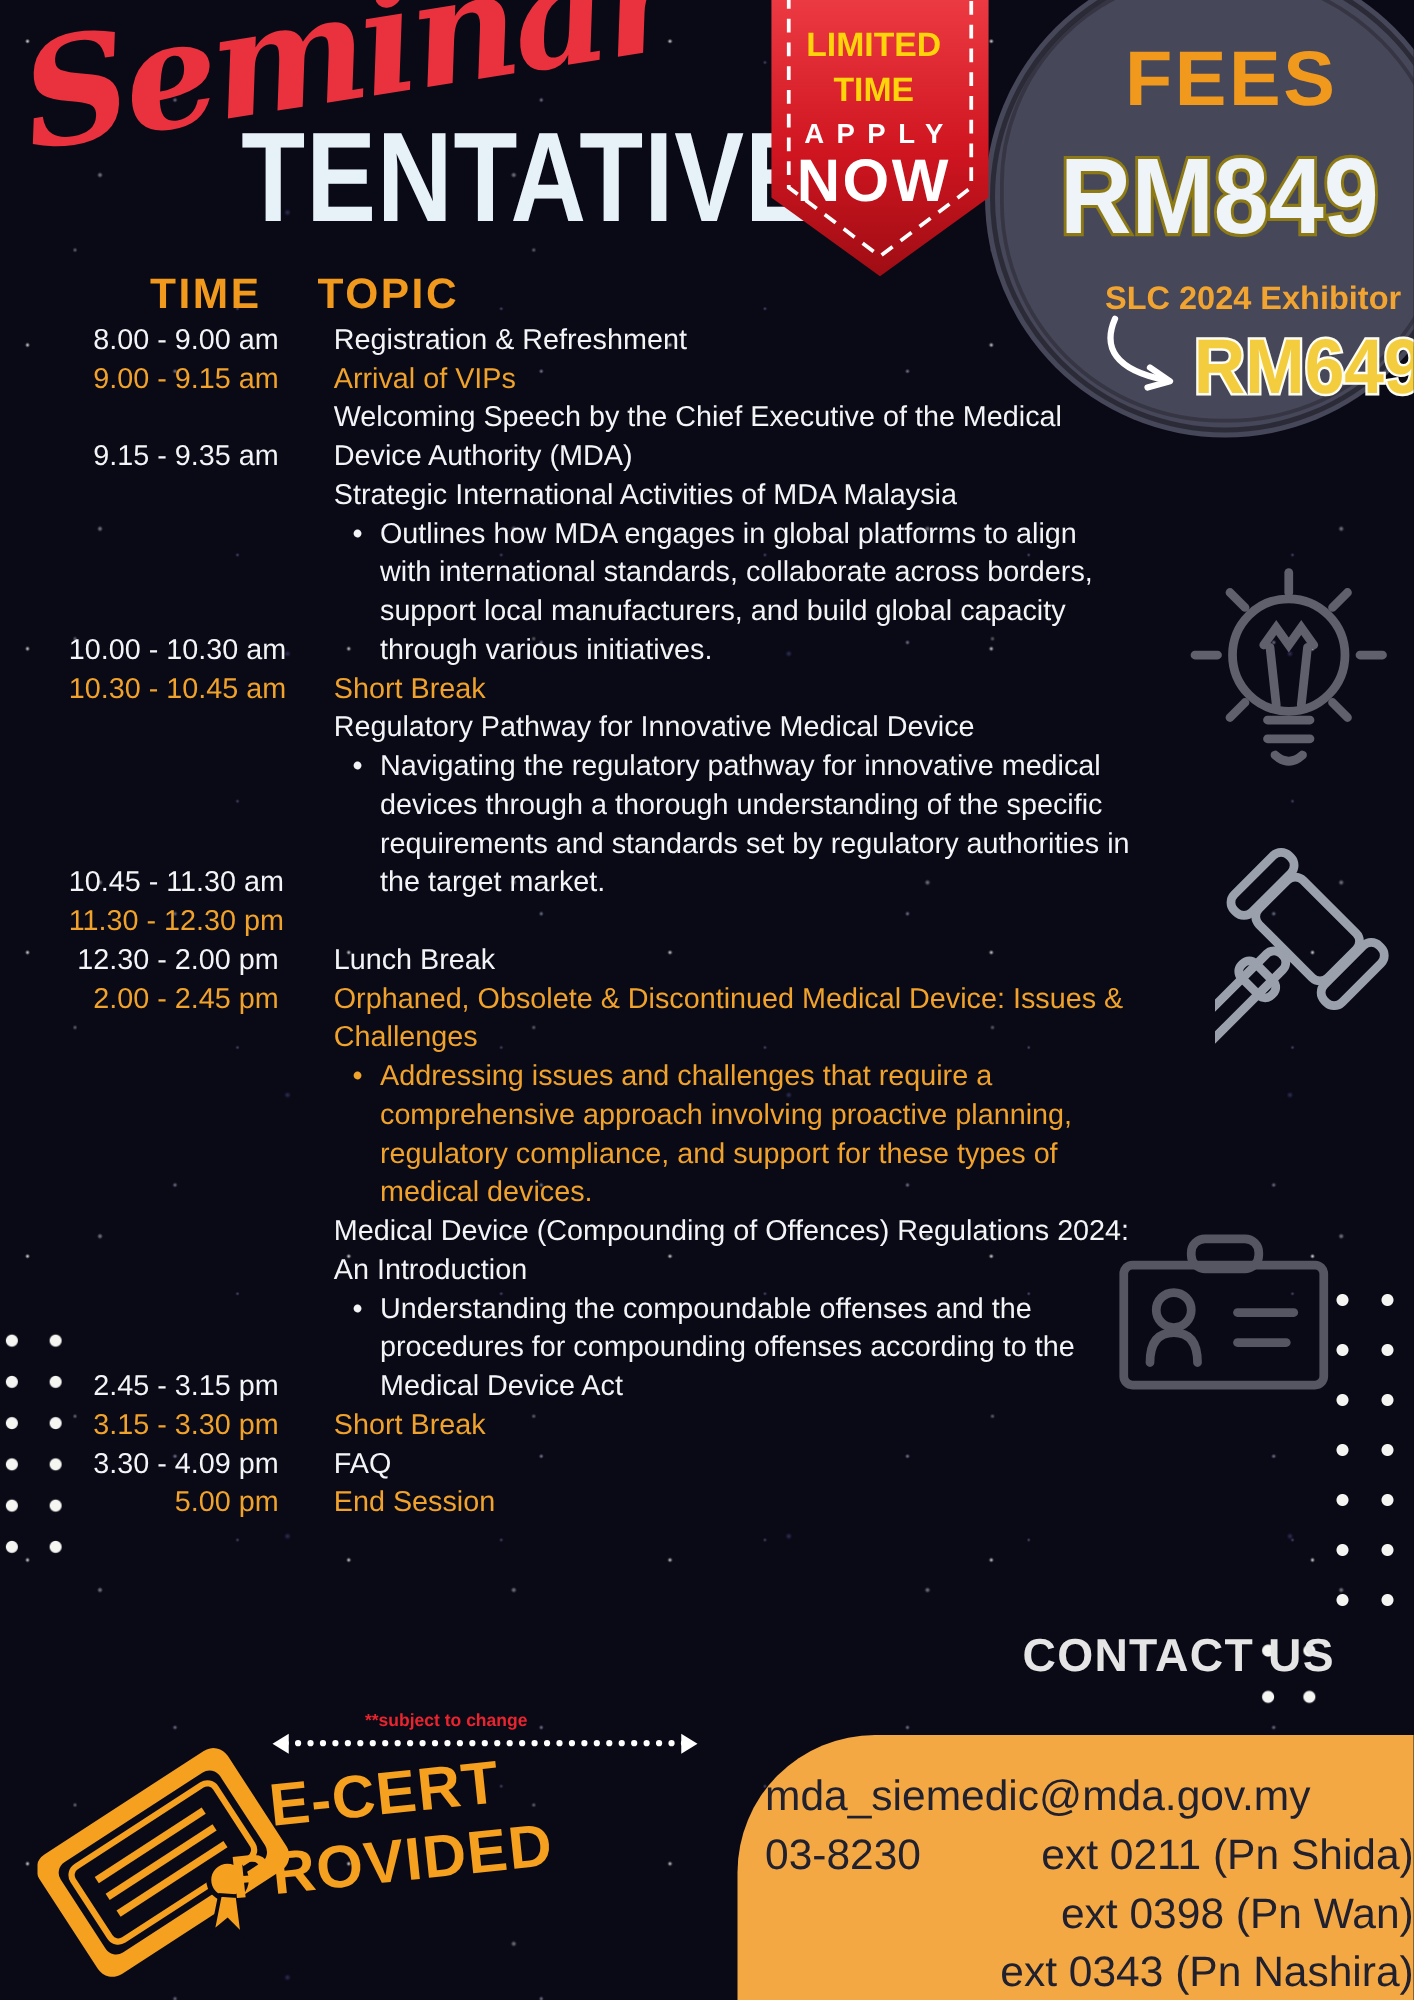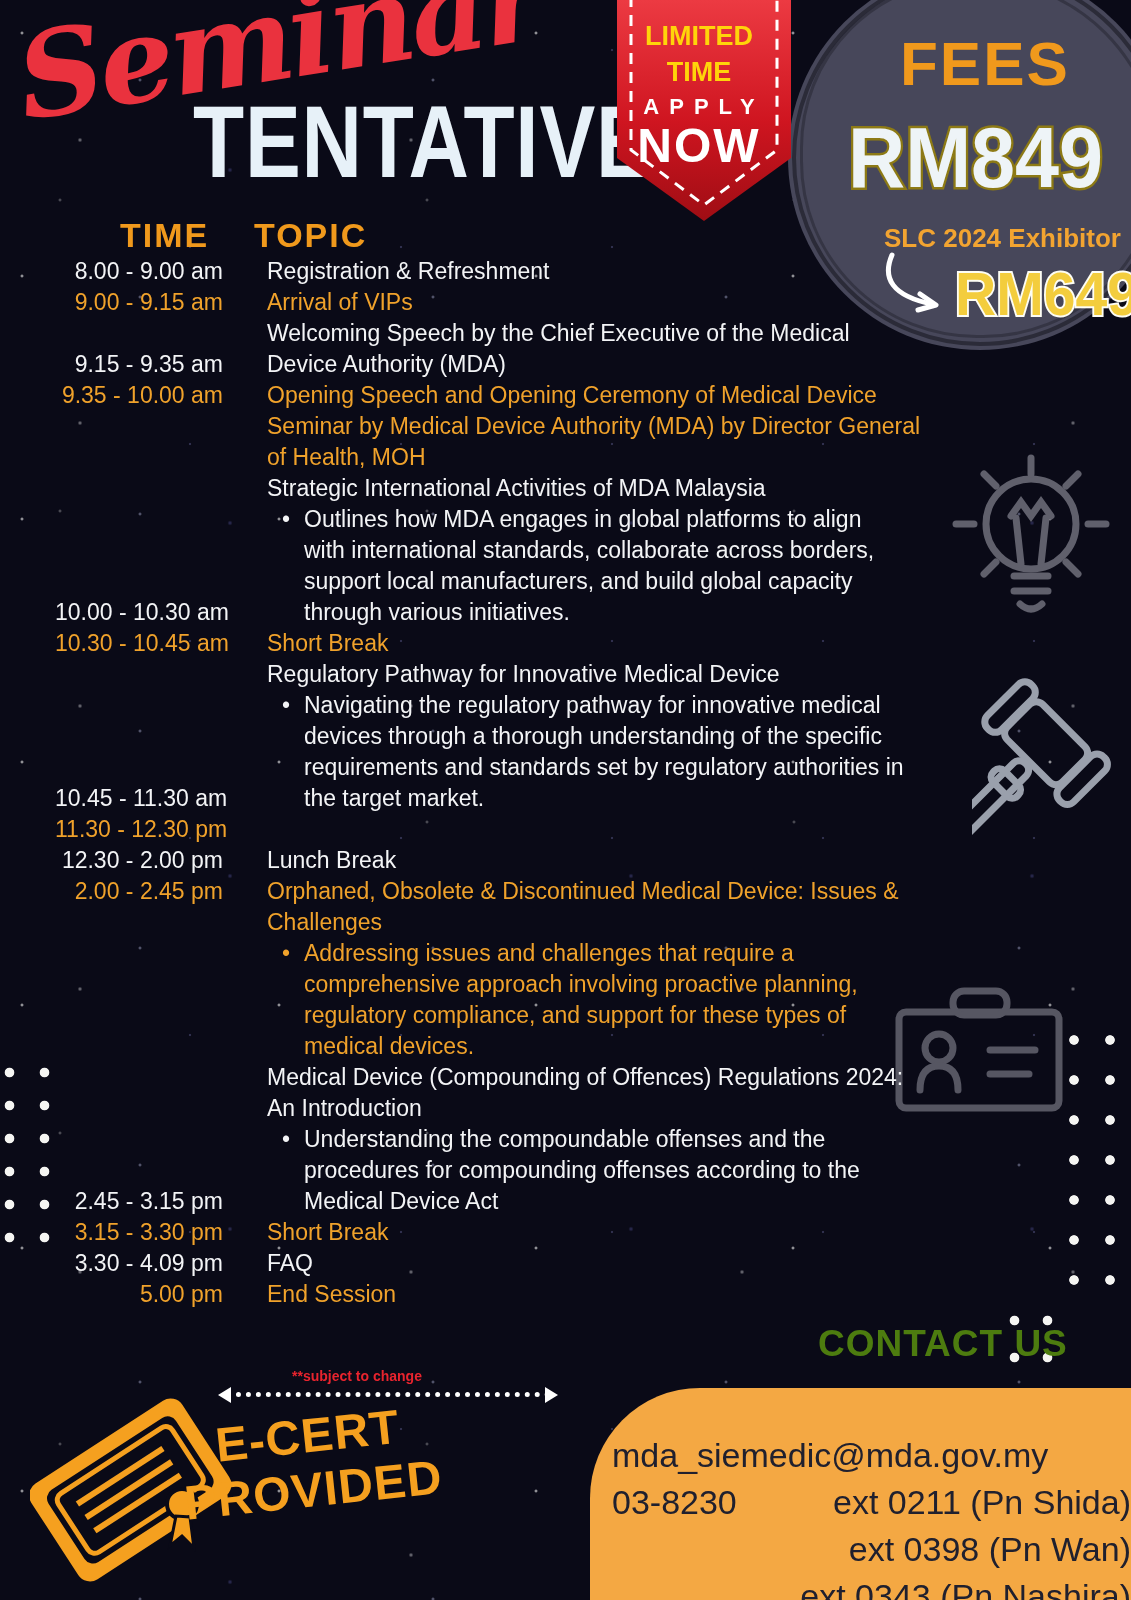--- a/index.html
+++ b/index.html
@@ -112,25 +112,25 @@
   .dotline .line { position:absolute; left:8px; right:8px; top:2px; border-top:5px dotted #fff; }
   .dotline .tri { position:absolute; top:-3px; width:0; height:0; border-top:8px solid transparent; border-bottom:8px solid transparent; }
   .dotline .tri.l { left:0; border-right:13px solid #fff; }
   .dotline .tri.r { right:0; border-left:13px solid #fff; }
   .subject-note { left:292px; top:1368px; font-size:14px; font-weight:700; color:#e9242e; z-index:2; }
 
   .ecert-icon { left:30px; top:1396px; z-index:2; }
   .ecert-1 { left:213px; top:1418px; font-size:48px; font-weight:800; color:#f5a01f; transform:rotate(-6deg); transform-origin:left top; letter-spacing:1px; z-index:2;}
   .ecert-2 { left:182px; top:1476px; font-size:48px; font-weight:800; color:#f5a01f; transform:rotate(-6deg); transform-origin:left top; letter-spacing:1px; z-index:2;}
 
-  .contact-heading { left:818px; top:1304px; font-size:37px; font-weight:800; color:#4d7c0f; letter-spacing:1px; z-index:3;margin-top:19px;}
+  .contact-heading { left:818px; top:1304px; font-size:37px; font-weight:800; color:#e5e5e5; letter-spacing:1px; z-index:3;}
   .contact-box {
     left:590px; top:1388px; width:541px; height:212px;
     background:#f4a843; border-top-left-radius:110px; z-index:2;
-    padding:44px 0 0 22px;
+    padding:26px 0 0 22px;
     color:#20202e; font-size:34px; line-height:47px;
   }
   .contact-box .crow { display:flex;justify-content:space-between; }
   .contact-box .prefix { flex:none; width:135px; }
 </style>
 </head>
 <body>
 
 <div class="stars"></div>
 
@@ -188,26 +188,20 @@
       </div>
   </div>
 
   <div class="srow white">
     <div class="time">9.15 - 9.35 am</div>
     <div class="topicwrap">
         <div>Welcoming Speech by the Chief Executive of the Medical Device Authority (MDA)</div>
       </div>
   </div>
 
-  <div class="srow orange">
-    <div class="time">9.35 - 10.00 am</div>
-    <div class="topicwrap">
-        <div>Opening Speech and Opening Ceremony of Medical Device Seminar by Medical Device Authority (MDA) by Director General of Health, MOH</div>
-      </div>
-  </div>
 
   <div class="srow white">
     <div class="time">10.00 - 10.30 am</div>
     <div class="topicwrap">
       <div>Strategic International Activities of MDA Malaysia</div>
       <div class="bullet">Outlines how MDA engages in global platforms to align with international standards, collaborate across borders, support local manufacturers, and build global capacity through various initiatives.</div>
     </div>
   </div>
 
   <div class="srow orange">

